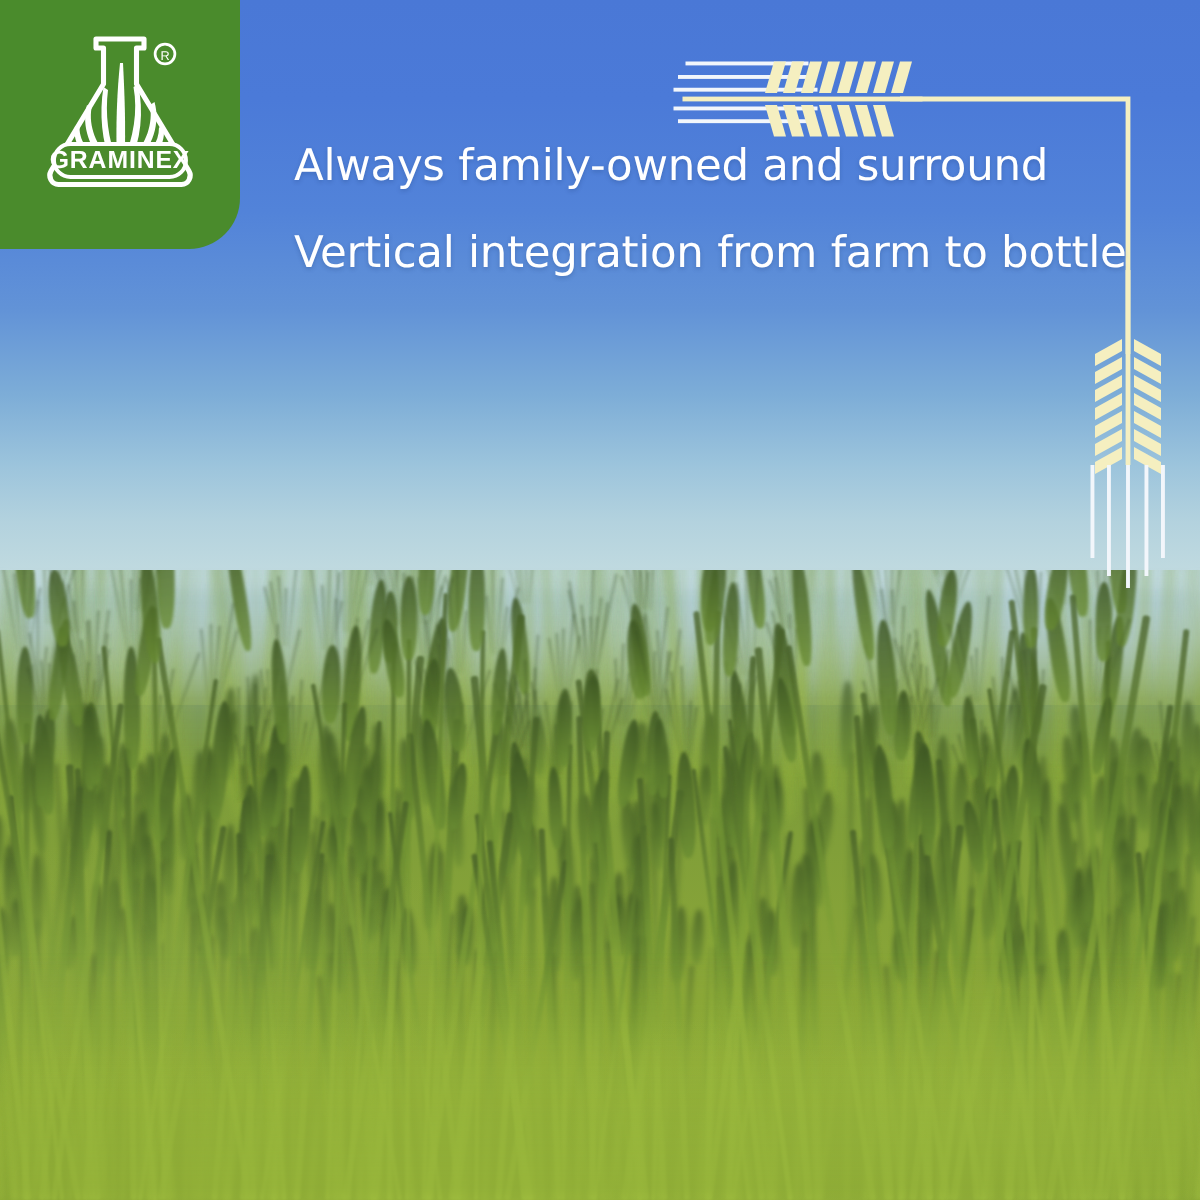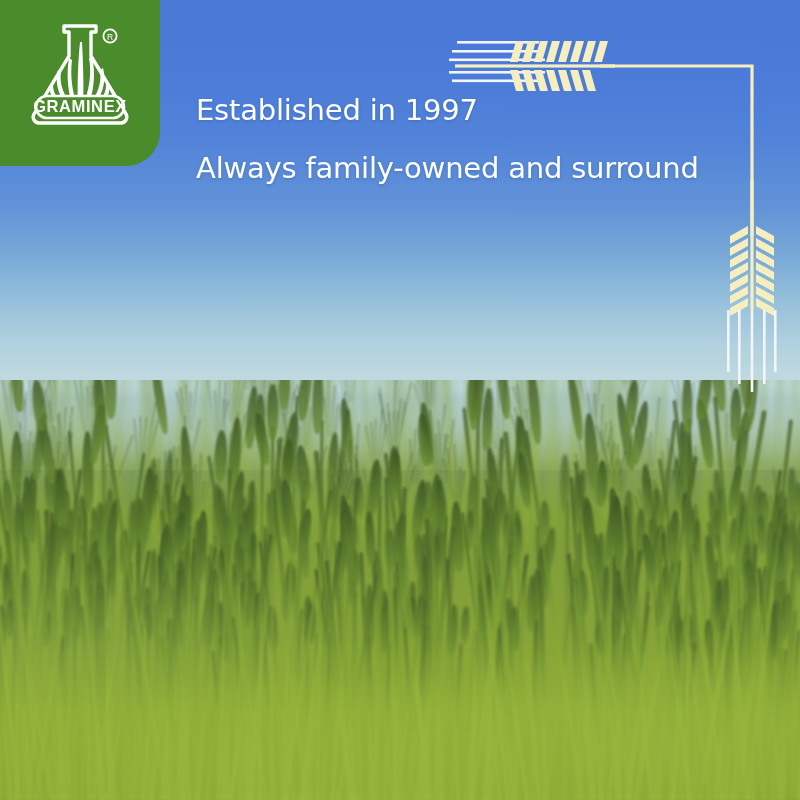--- a/index.html
+++ b/index.html
@@ -1398,17 +1398,17 @@
       <rect x="22" y="78" width="88" height="22" rx="11" fill="#4a8b2c"></rect>
       <rect x="22" y="78" width="88" height="22" rx="11" fill="none" stroke="#ffffff" stroke-width="2.6"></rect>
       <text x="66" y="94" text-anchor="middle" font-family="Liberation Sans, sans-serif" font-size="16.5" font-weight="bold" letter-spacing="0.6" fill="#ffffff">GRAMINEX</text>
 
       <circle cx="96" cy="18" r="6.6" fill="none" stroke="#ffffff" stroke-width="1.8"></circle>
       <text x="96" y="22" text-anchor="middle" font-family="Liberation Sans, sans-serif" font-size="8.5" fill="#ffffff">R</text>
     </svg>
   </div>
 
   <div class="copy">
-    <p>Established in 1997</p>
     <p>Always family-owned and surround</p>
+    <p>Vertical integration from farm to bottle</p>
   </div>
 
 </div>
 
 </body></html>

